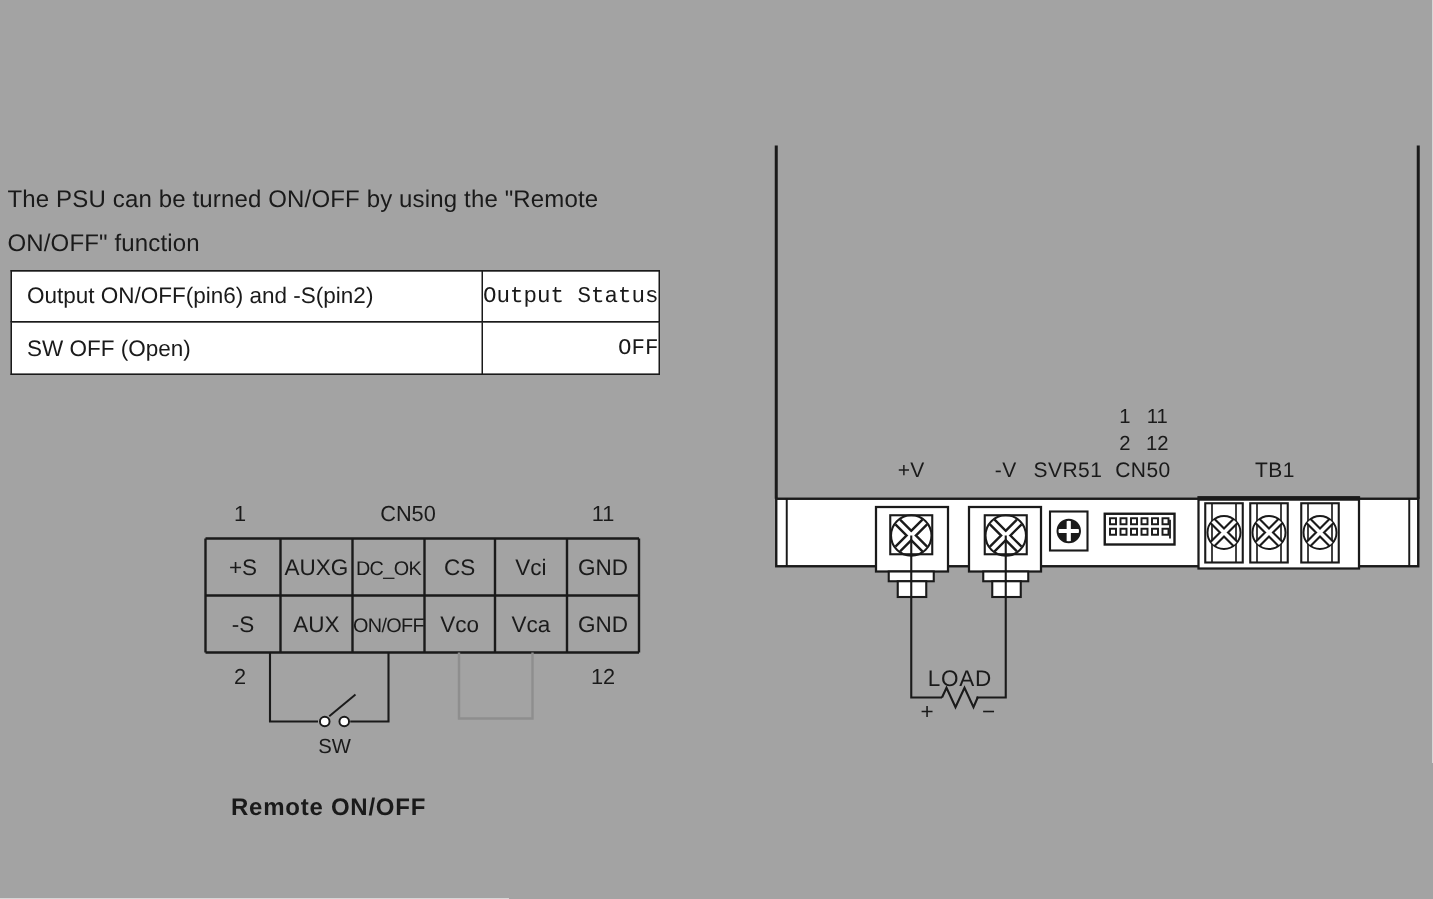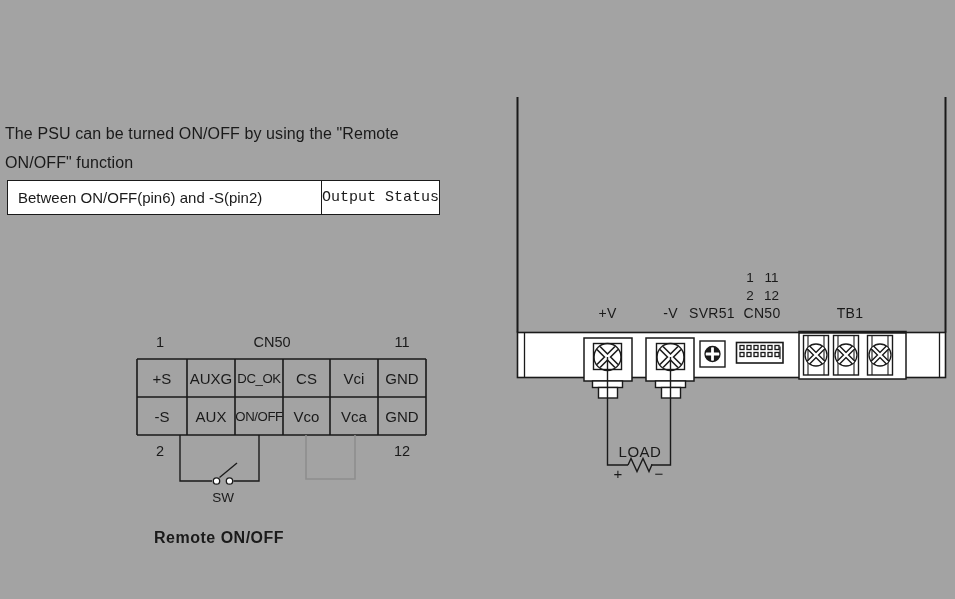--- a/index.html
+++ b/index.html
@@ -41,22 +41,26 @@
 <div class="stage">
 
   <div class="intro">
     <div>The PSU can be turned ON/OFF by using the "Remote</div>
     <div>ON/OFF" function</div>
   </div>
 
   <table class="status">
     <tbody>
         <tr>
-      <td class="c1">Between ON/OFF(pin6) and -S(pin2)</td>
+      <td class="c1">Output ON/OFF(pin6) and -S(pin2)</td>
       <td class="c2">Output Status</td>
+    </tr>
+    <tr>
+      <td class="c1">SW OFF (Open)</td>
+      <td class="c2">OFF</td>
     </tr>
   </tbody>
     </table>
 
   <svg class="art" width="955" height="599" viewBox="0 0 955 599">
 
     <g>
       <path class="ink" stroke-width="1.6" d="M137 359H426M137 397H426M137 435H426M137 359V435M187 359V435M235 359V435M283 359V435M330 359V435M378 359V435M426 359V435"></path>
 
       <text class="cornerNum" x="160" y="347">1</text>

